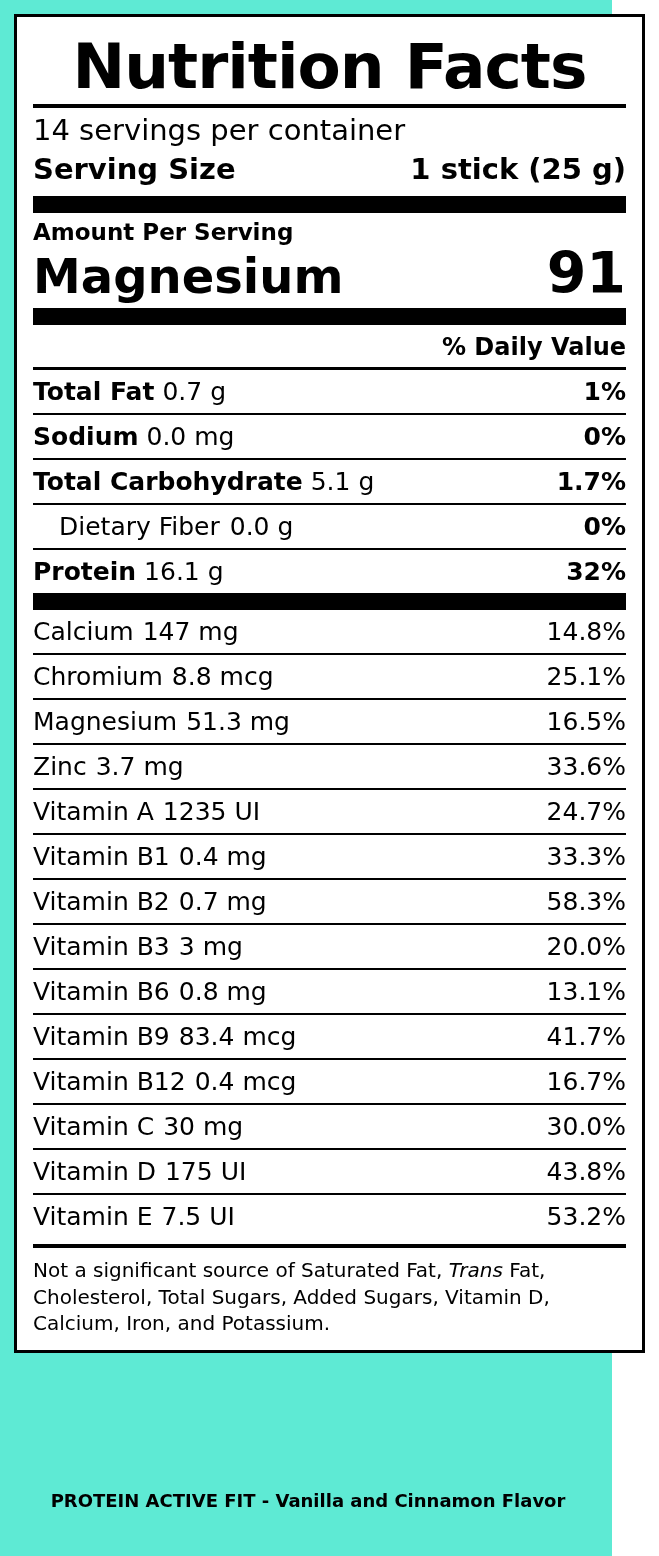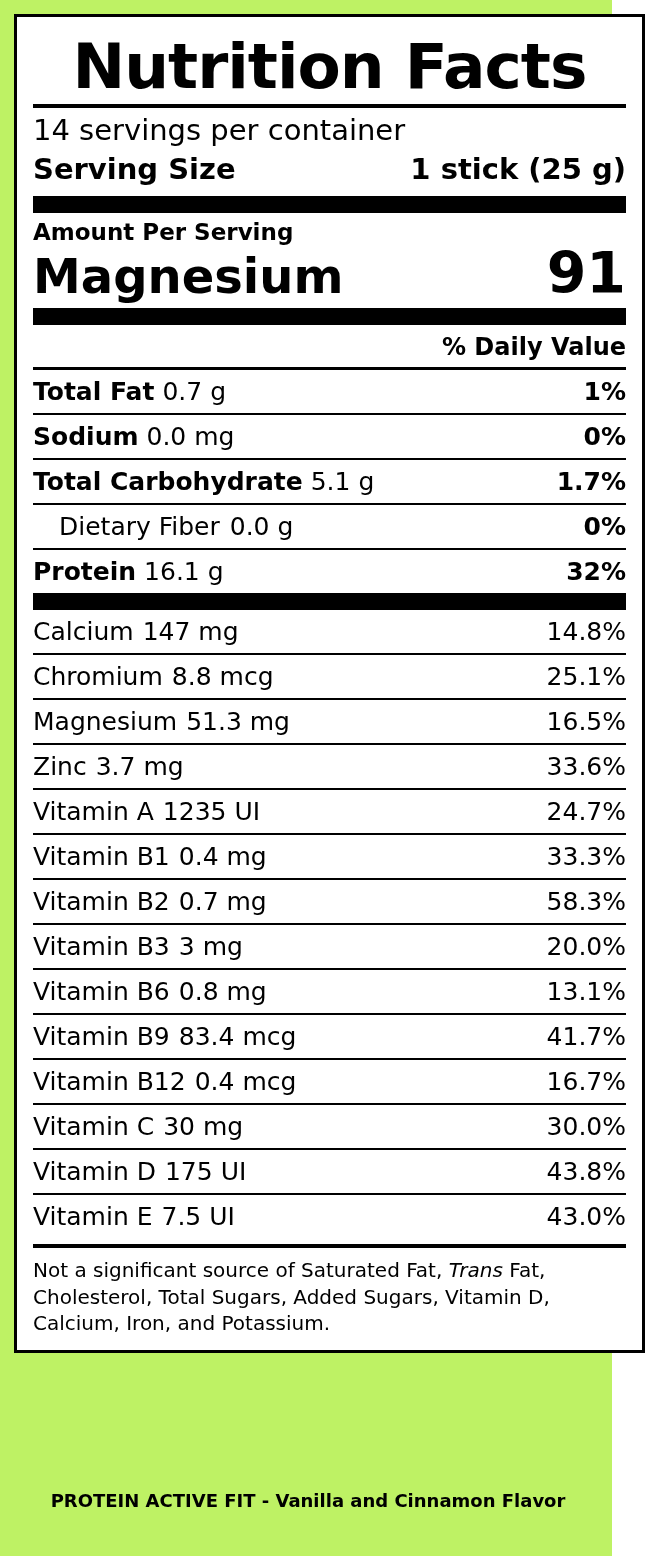--- a/index.html
+++ b/index.html
@@ -8,21 +8,21 @@
     background: #ffffff;
   }
   body {
     font-family: "DejaVu Sans", sans-serif;
     color: #000000;
   }
   .page {
     width: 612px;
     height: 1556px;
     position: relative;
-    background: #bef264;
+    background: #5eead4;
     box-sizing: border-box;
   }
   .label {
     position: absolute;
     left: 14px;
     top: 14px;
     width: 631px;
     box-sizing: border-box;
     border: 3px solid #000;
     padding: 0;
@@ -242,21 +242,21 @@
         <div class="micro-row">
           <span class="name"><span>Vitamin C</span><span class="amt">30 mg</span></span>
           <span class="dv">30.0%</span>
         </div>
         <div class="micro-row">
           <span class="name"><span>Vitamin D</span><span class="amt">175 UI</span></span>
           <span class="dv">43.8%</span>
         </div>
         <div class="micro-row">
           <span class="name"><span>Vitamin E</span><span class="amt">7.5 UI</span></span>
-          <span class="dv">43.0%</span>
+          <span class="dv">53.2%</span>
         </div>
       </div>
 
       <div class="thin-sep" style="margin-top:6px;"></div>
 
       <div class="footnote"><span>Not a significant source of Saturated Fat, </span><i>Trans</i><span> Fat, Cholesterol, Total Sugars, Added Sugars, Vitamin D, Calcium, Iron, and Potassium.</span></div>
 
     </div>
   </div>
 

